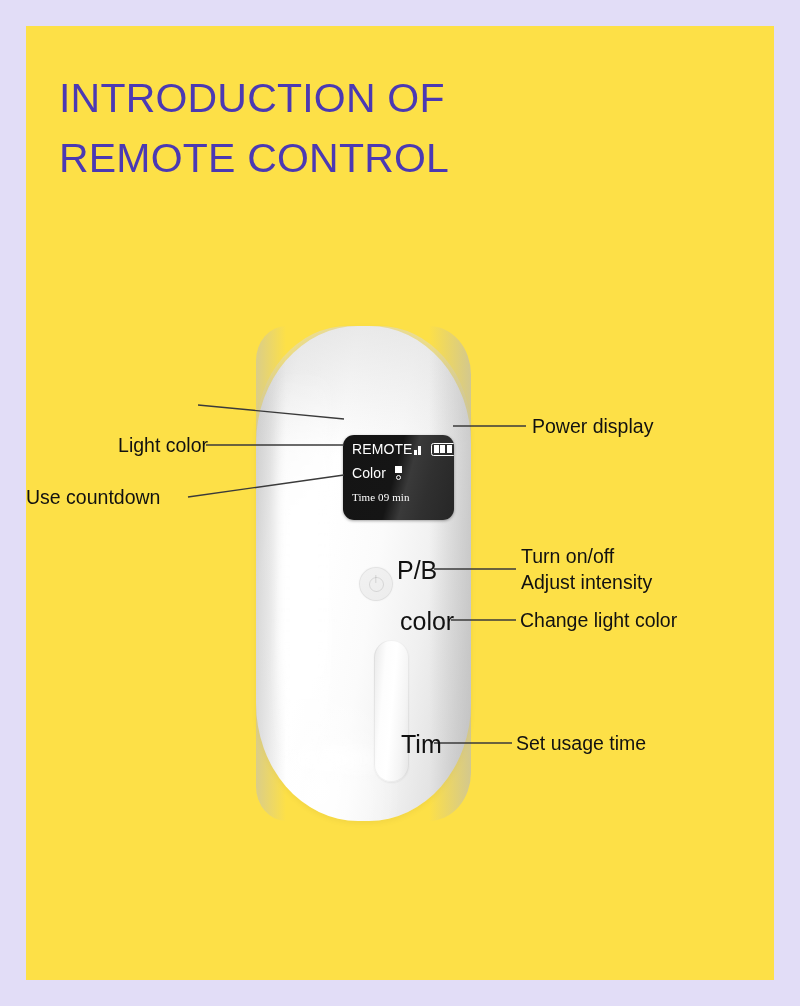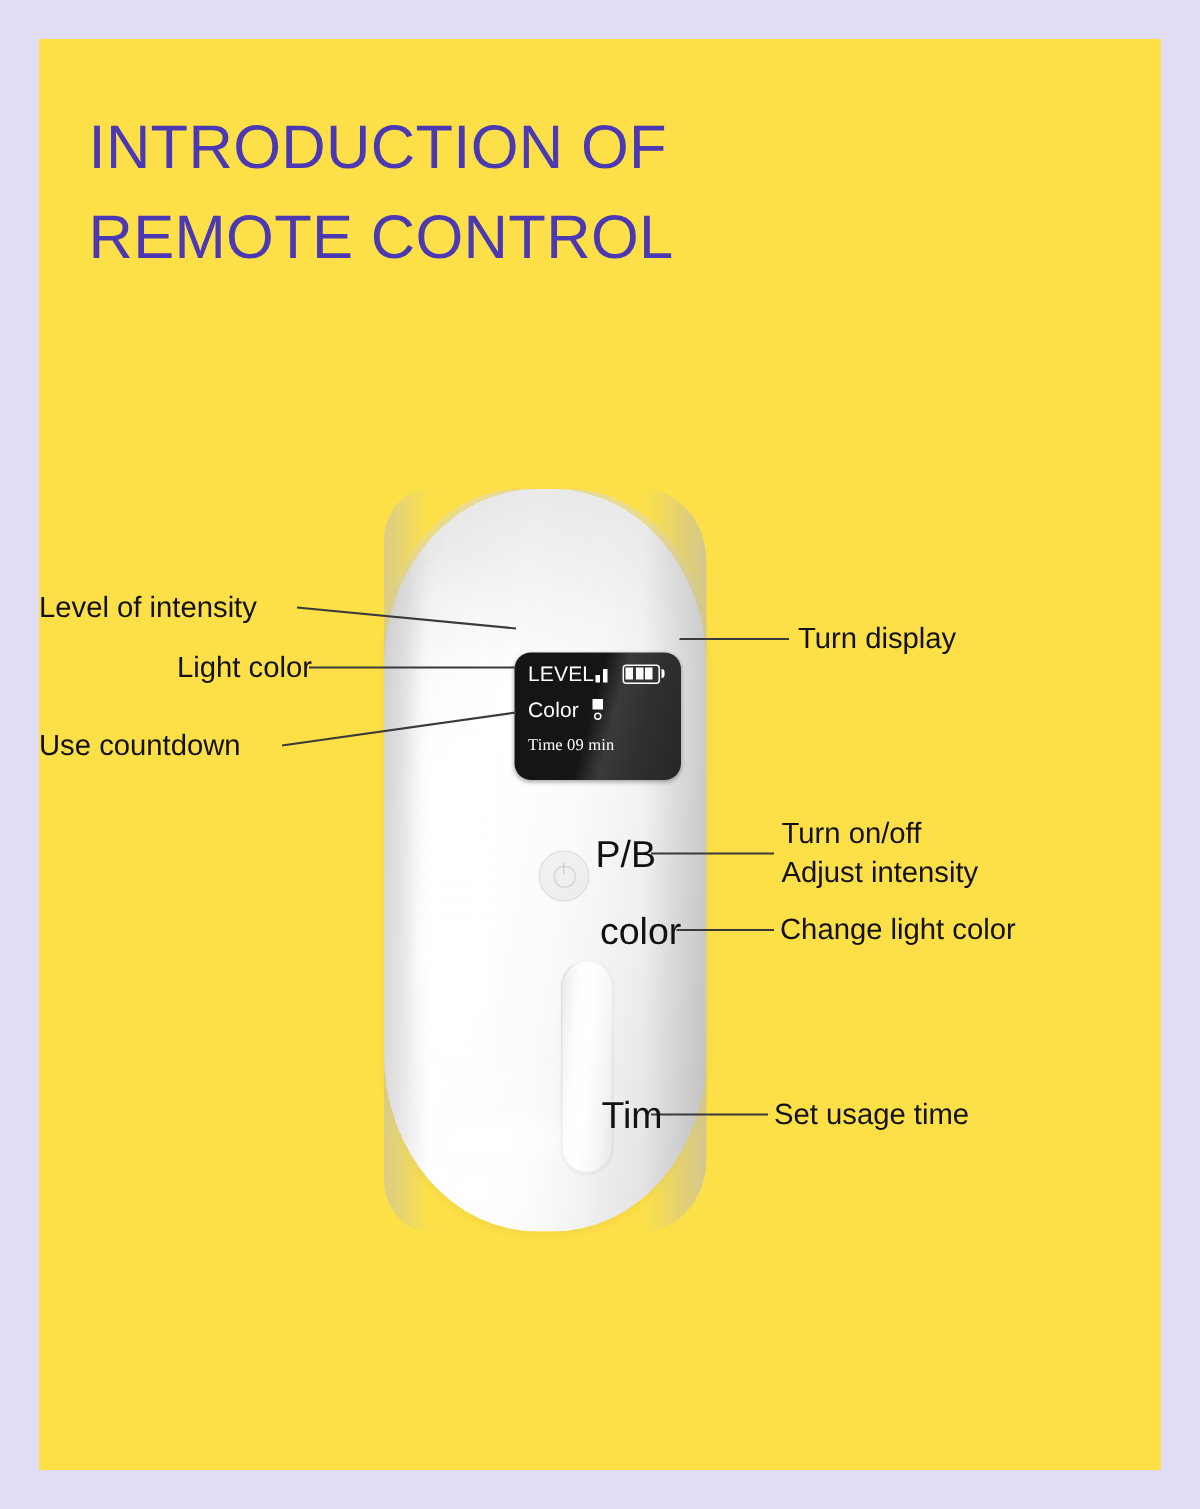--- a/index.html
+++ b/index.html
@@ -265,21 +265,21 @@
       <div id="device-body">
         <div id="device-top-shade"></div>
         <div id="device-left-edge"></div>
         <div id="device-right-edge"></div>
         <div id="device-gloss"></div>
         <div id="device-bottom-gloss"></div>
       </div>
 
       <div id="lcd">
         <div class="lcd-row" id="lcd-row-level">
-          <span>LEVEL</span>
+          <span>REMOTE</span>
           <span class="signal-icon">
               <i></i>
               <i></i>
             </span>
           <span class="battery-icon">
             <span class="shell">
                 <b></b>
                 <b></b>
                 <b></b>
               </span>
@@ -307,25 +307,24 @@
         <line x1="172" y1="379" x2="318" y2="393"></line>
         <line x1="180" y1="419" x2="318" y2="419"></line>
         <line x1="162" y1="471" x2="318" y2="449"></line>
         <line x1="427" y1="400" x2="500" y2="400"></line>
         <line x1="408" y1="543" x2="490" y2="543"></line>
         <line x1="425" y1="594" x2="490" y2="594"></line>
         <line x1="408" y1="717" x2="486" y2="717"></line>
       </g>
     </svg>
 
-    <div class="label" style="left:0px; top:366px; width:180px; text-align:left;">Level of intensity</div>
     <div class="label" style="left:0px; top:458px; width:164px; text-align:left;">Use countdown</div>
     <div class="label" style="left:0px; top:406px; width:182px; text-align:right;">Light color</div>
 
-    <div class="label" style="left:506px; top:387px;">Turn display</div>
+    <div class="label" style="left:506px; top:387px;">Power display</div>
     <div class="label" style="left:494px; top:581px;">Change light color</div>
     <div class="label" style="left:495px; top:517px;">Turn on/off
 Adjust intensity</div>
     <div class="label" style="left:490px; top:704px;">Set usage time</div>
 
     <div class="label small" style="left:371px; top:531px;">P/B</div>
     <div class="label small" style="left:374px; top:582px;">color</div>
     <div class="label small" style="left:375px; top:705px;">Tim</div>
 
   </div>

